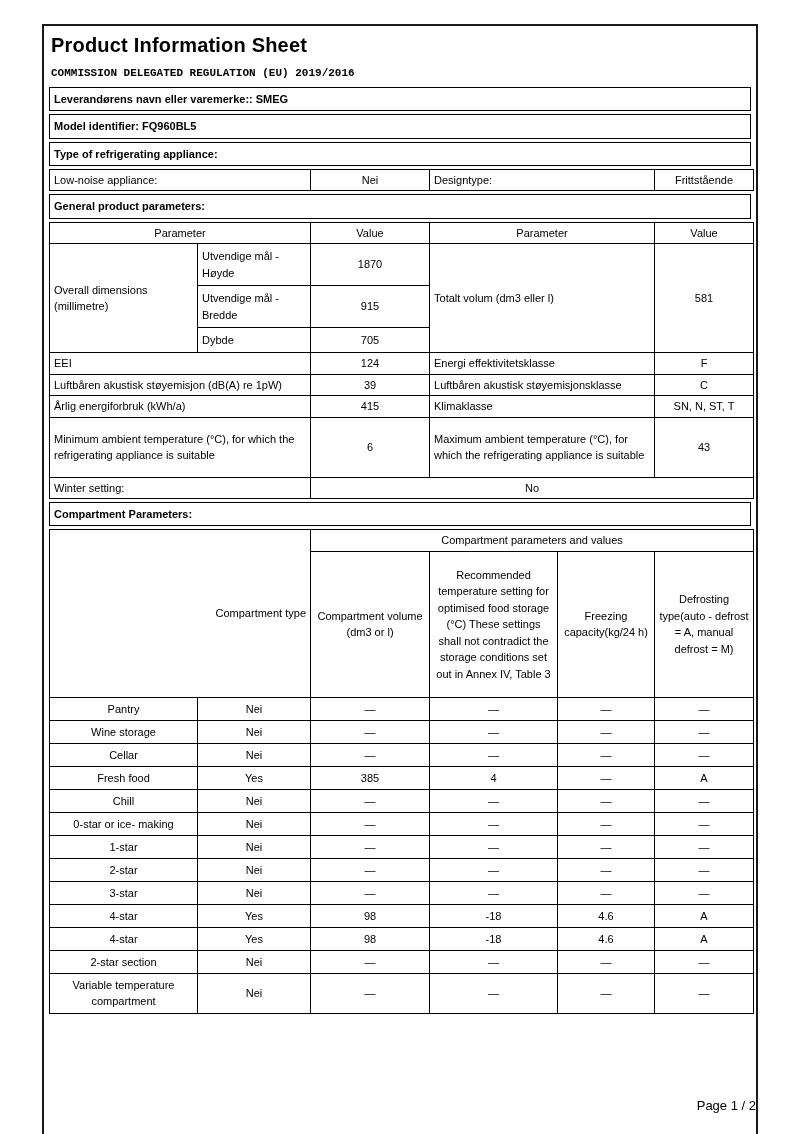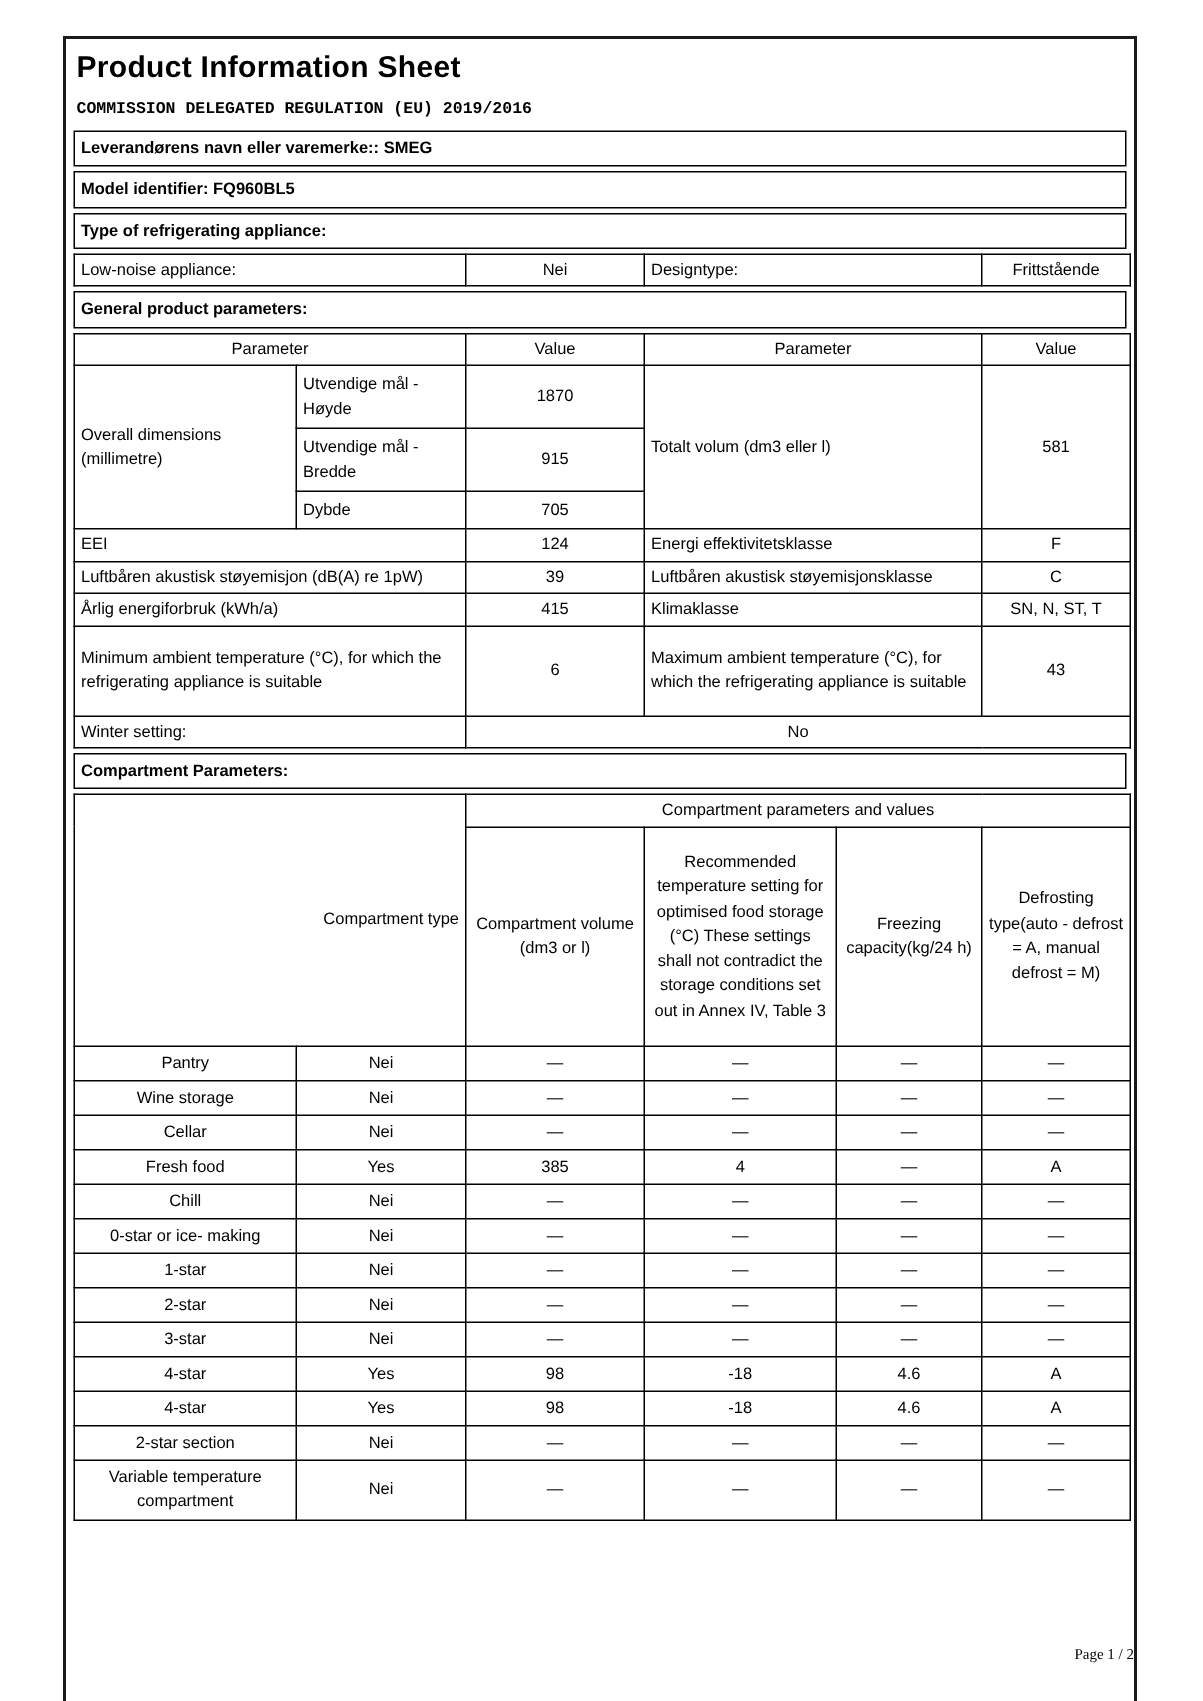--- a/index.html
+++ b/index.html
@@ -56,22 +56,21 @@
   tr.dim-row td { height: 42px; }
   tr.dim-row-sm td { height: 25px; }
   tr.tall td { height: 60px; }
   tr.comp-hdr td { height: 146px; text-align: center; margin-top: 16px; }
   tr.comp-row td { height: 23px; }
   tr.comp-row-tall td { height: 40px; }
   .comp-type-cell { vertical-align: middle; text-align: right; }
   .page-number {
     position: absolute;
     right: 46px; top: 1098px;
-    font-size: 10px;
-    font-family: Liberation Serif, serif;
+    font-size: 13px;
   }
 </style>
 </head>
 <body>
 
 <div class="sheet">
   <div class="frame">
 
     <div class="title">Product Information Sheet</div>
     <div class="regulation">COMMISSION DELEGATED REGULATION (EU) 2019/2016</div>

